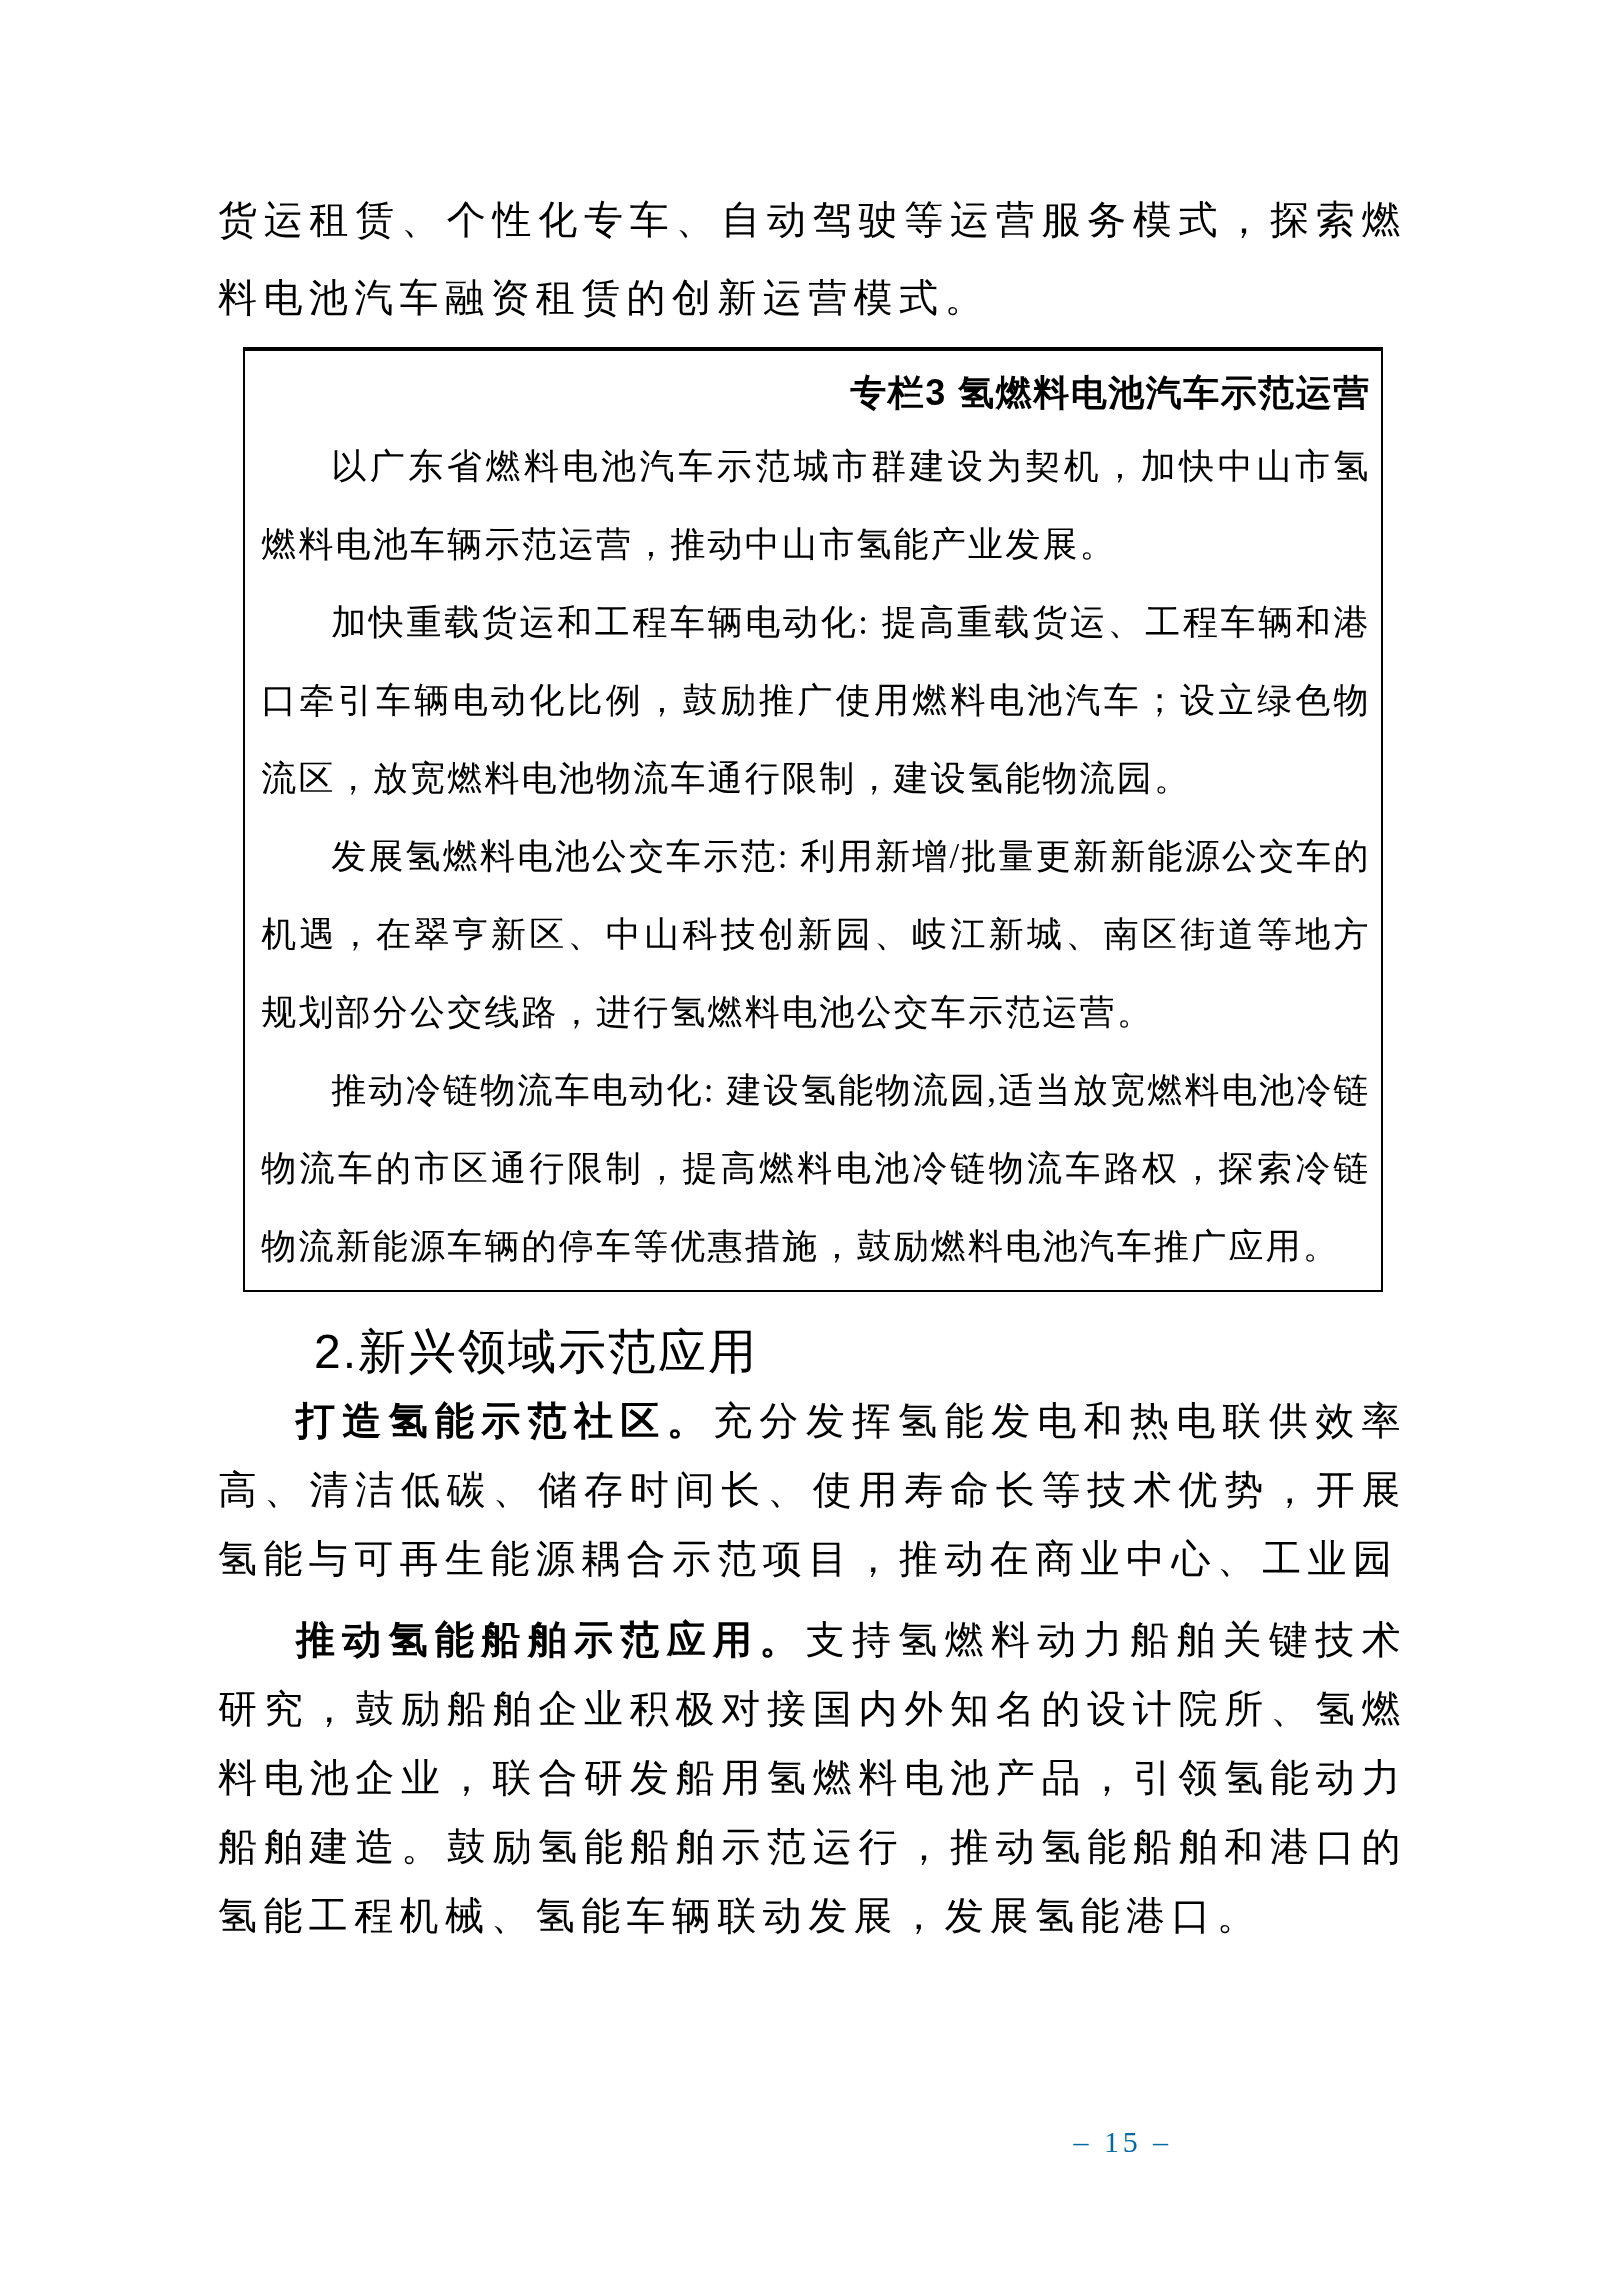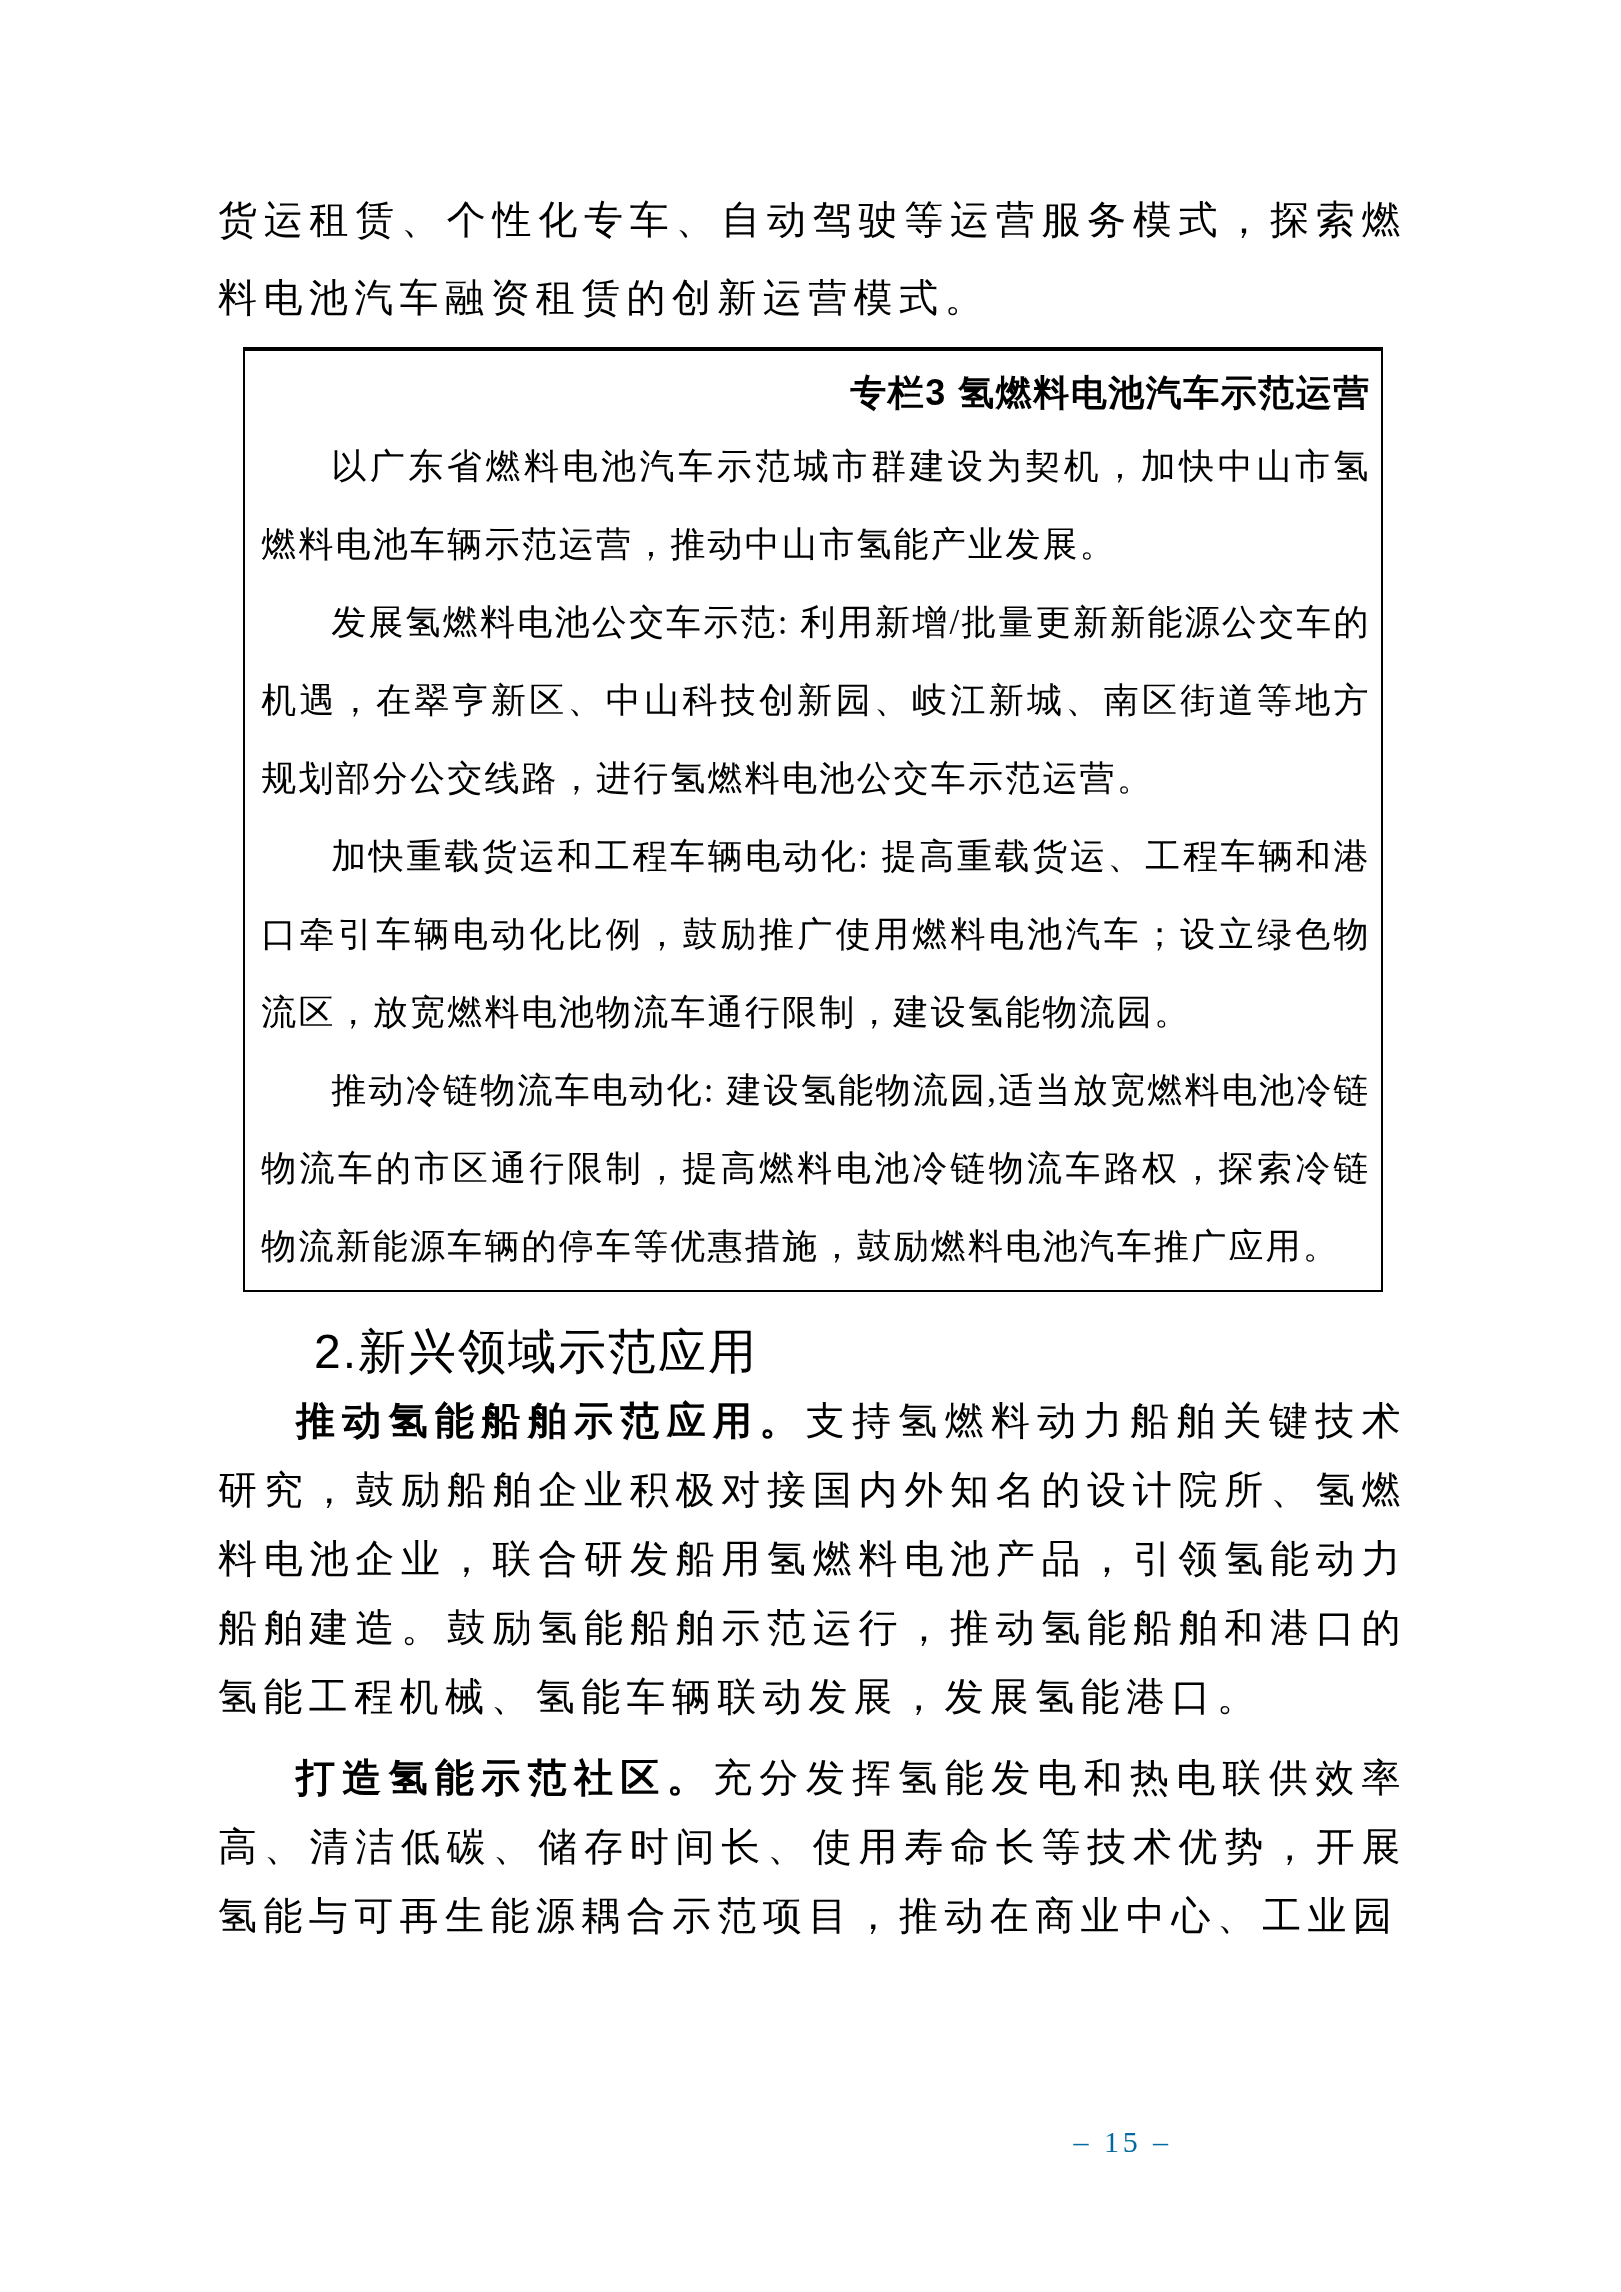--- a/index.html
+++ b/index.html
@@ -103,28 +103,28 @@
 <body>
 
 <div class="page">
   <div class="content">
 
     <p class="intro-para">货运租赁、个性化专车、自动驾驶等运营服务模式，探索燃料电池汽车融资租赁的创新运营模式。</p>
 
     <div class="callout-box">
       <p class="box-title">专栏3 氢燃料电池汽车示范运营</p>
       <p class="box-para">以广东省燃料电池汽车示范城市群建设为契机，加快中山市氢燃料电池车辆示范运营，推动中山市氢能产业发展。</p>
+      <p class="box-para">加快重载货运和工程车辆电动化: 提高重载货运、工程车辆和港口牵引车辆电动化比例，鼓励推广使用燃料电池汽车；设立绿色物流区，放宽燃料电池物流车通行限制，建设氢能物流园。</p>
       <p class="box-para">发展氢燃料电池公交车示范: 利用新增/批量更新新能源公交车的机遇，在翠亨新区、中山科技创新园、岐江新城、南区街道等地方规划部分公交线路，进行氢燃料电池公交车示范运营。</p>
-      <p class="box-para">加快重载货运和工程车辆电动化: 提高重载货运、工程车辆和港口牵引车辆电动化比例，鼓励推广使用燃料电池汽车；设立绿色物流区，放宽燃料电池物流车通行限制，建设氢能物流园。</p>
       <p class="box-para">推动冷链物流车电动化: 建设氢能物流园,适当放宽燃料电池冷链物流车的市区通行限制，提高燃料电池冷链物流车路权，探索冷链物流新能源车辆的停车等优惠措施，鼓励燃料电池汽车推广应用。</p>
     </div>
 
     <p class="section-heading">2.新兴领域示范应用</p>
 
+    <p class="body-para"><span class="para-lead">打造氢能示范社区。</span><span>充分发挥氢能发电和热电联供效率高、清洁低碳、储存时间长、使用寿命长等技术优势，开展氢能与可再生能源耦合示范项目，推动在商业中心、工业园</span></p>
+
     <p class="body-para"><span class="para-lead">推动氢能船舶示范应用。</span><span>支持氢燃料动力船舶关键技术研究，鼓励船舶企业积极对接国内外知名的设计院所、氢燃料电池企业，联合研发船用氢燃料电池产品，引领氢能动力船舶建造。鼓励氢能船舶示范运行，推动氢能船舶和港口的氢能工程机械、氢能车辆联动发展，发展氢能港口。</span></p>
-
-    <p class="body-para"><span class="para-lead">打造氢能示范社区。</span><span>充分发挥氢能发电和热电联供效率高、清洁低碳、储存时间长、使用寿命长等技术优势，开展氢能与可再生能源耦合示范项目，推动在商业中心、工业园</span></p>
 
   </div>
 
   <div class="page-number">– 15 –</div>
 </div>
 
 
 </body></html>

